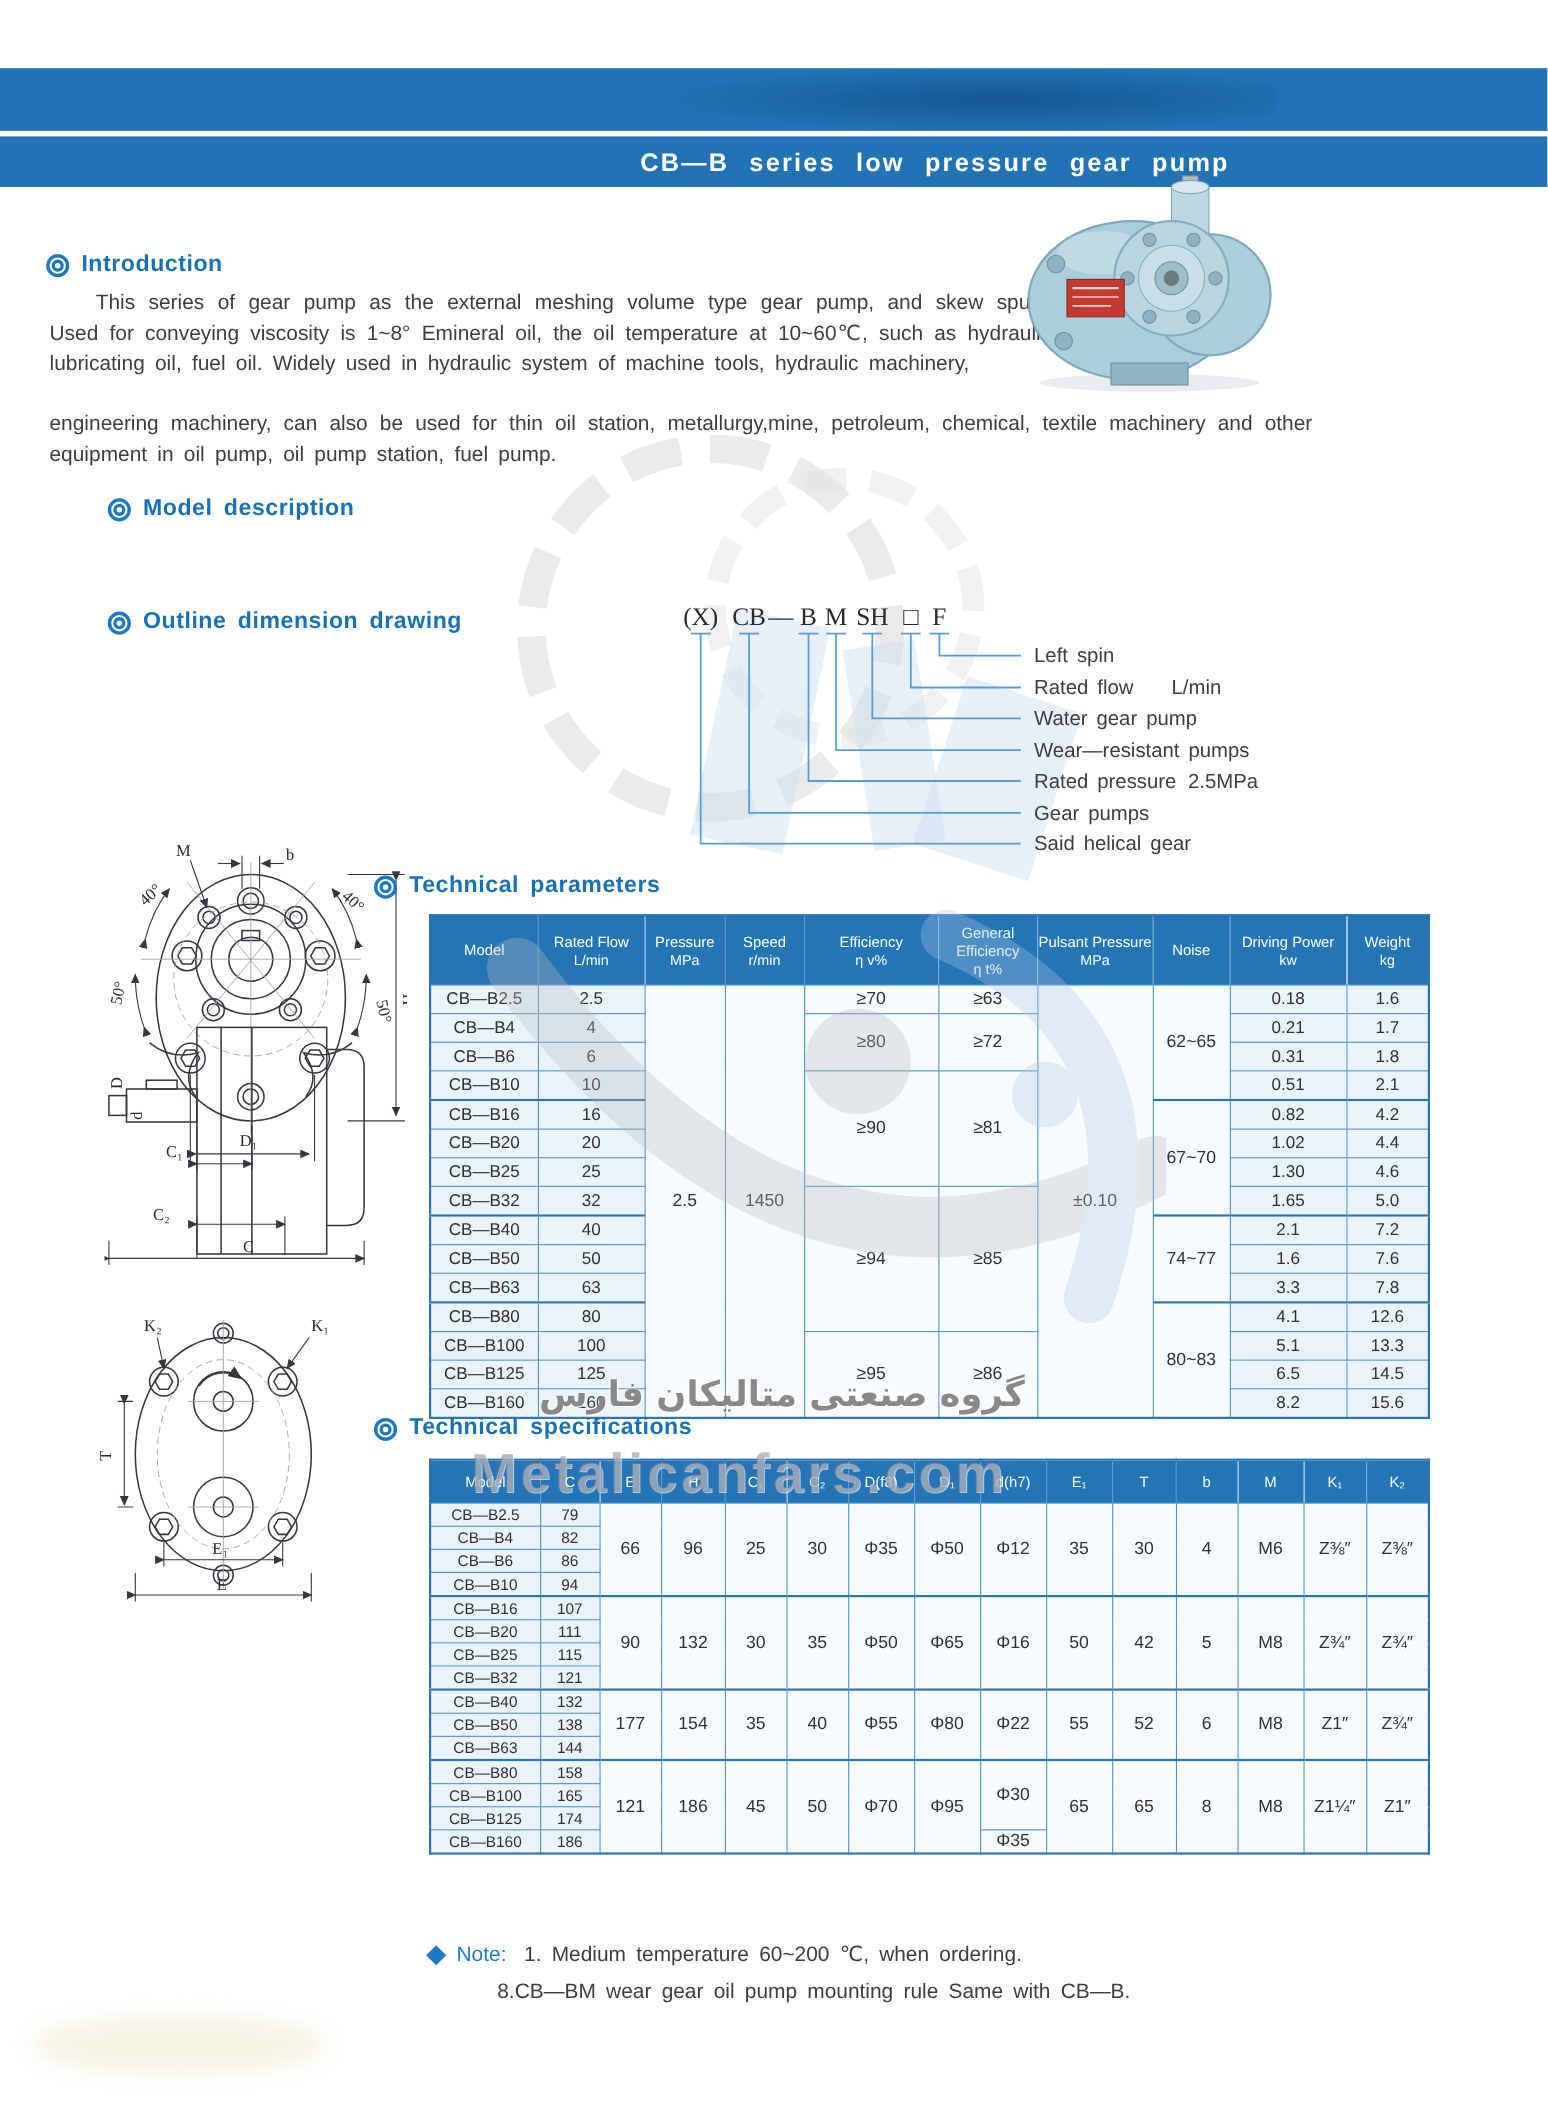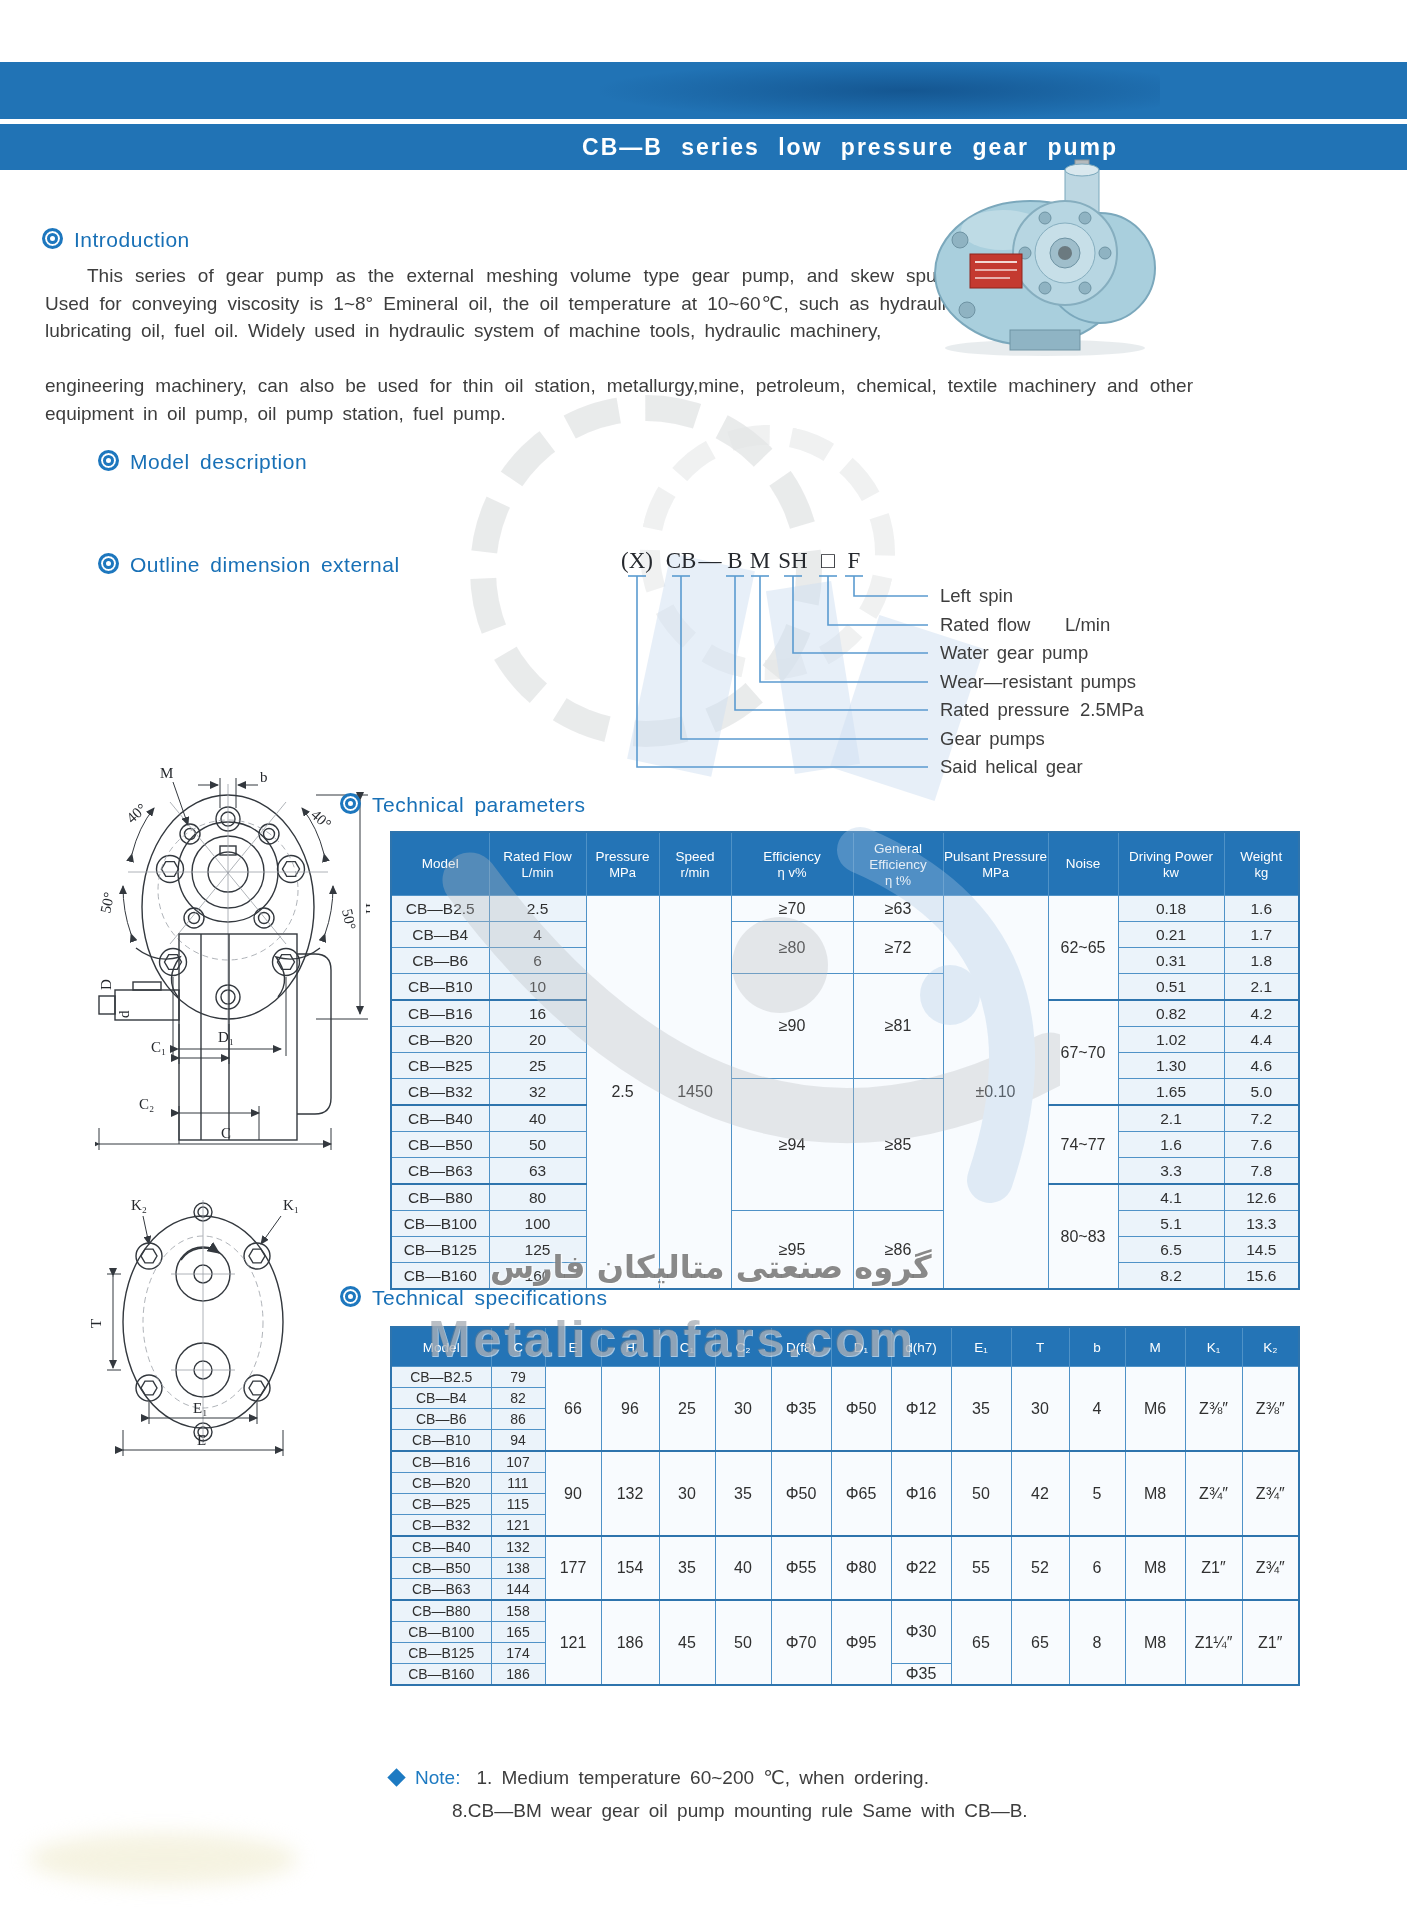--- a/index.html
+++ b/index.html
@@ -6,21 +6,21 @@
   .page{position:relative;width:1407px;height:1920px;background:#fff;overflow:hidden;
         font-family:"Liberation Sans","DejaVu Sans",sans-serif;color:#3c3c3c;}
   
   .band1{position:absolute;left:0;top:62px;width:100%;height:57px;background:#2173b5;z-index:1;}
   .band1 .smudge{position:absolute;left:600px;top:0;width:560px;height:100%;
         background:radial-gradient(ellipse at 55% 50%, rgba(8,58,110,.5), rgba(8,58,110,0) 72%);}
   .band2{position:absolute;left:0;top:124px;width:100%;height:46px;background:#2173b5;z-index:1;}
   .band2 .ttl{position:absolute;left:350px;top:0;width:1000px;text-align:center;line-height:46px;
         color:#fff;font-size:23px;font-weight:bold;letter-spacing:2px;word-spacing:10px;}
   
-  .sec{position:absolute;display:flex;align-items:flex-start;gap:11px;color:#1870b6;font-weight:normal;
+  .sec{position:absolute;display:flex;align-items:flex-end;gap:11px;color:#1870b6;font-weight:bold;
        font-size:21px;letter-spacing:.5px;z-index:1;word-spacing:4px;}
   .ring{width:15px;height:15px;border-radius:50%;border:3px solid #1d77be;
         box-shadow:inset 0 0 0 2px #fff, inset 0 0 0 5px #1d77be;flex:0 0 auto;}
   
   .para{position:absolute;font-size:19px;line-height:27.5px;color:#3d3d3d;text-align:justify;
         word-spacing:4px;z-index:1;}
   .p1{text-indent:42px;}
   
   .gearwm{position:absolute;border-radius:50%;z-index:0;}
   .g1{left:470px;top:395px;width:300px;height:300px;border:26px dashed #dcdedf;opacity:.6;}
@@ -152,21 +152,21 @@
     <text class="lab" x="420" y="119">Water gear pump</text>
     <text class="lab" x="420" y="148">Wear—resistant pumps</text>
     <text class="lab" x="420" y="176">Rated pressure</text>
     <text class="lab" x="560" y="176">2.5MPa</text>
     <text class="lab" x="420" y="205">Gear pumps</text>
     <text class="lab" x="420" y="233">Said helical gear</text>
   </svg>
 
   <div class="sec" style="left:98px;top:553px;">
     <span class="ring"></span>
-    <span>Outline dimension external</span>
+    <span>Outline dimension drawing</span>
   </div>
 
   <svg class="dwg" style="left:70px;top:612px;" width="300" height="460" viewBox="0 0 300 460">
     <defs>
       <marker id="arF" markerWidth="10" markerHeight="8" refX="8" refY="4" orient="auto">
           <path d="M0,0L9,4L0,8z" fill="#33383e"></path>
         </marker>
       <g id="hexF">
           <circle r="13.5" fill="none"></circle>
           <polygon points="8.5,0 4.25,7.36 -4.25,7.36 -8.5,0 -4.25,-7.36 4.25,-7.36" fill="none"></polygon>

